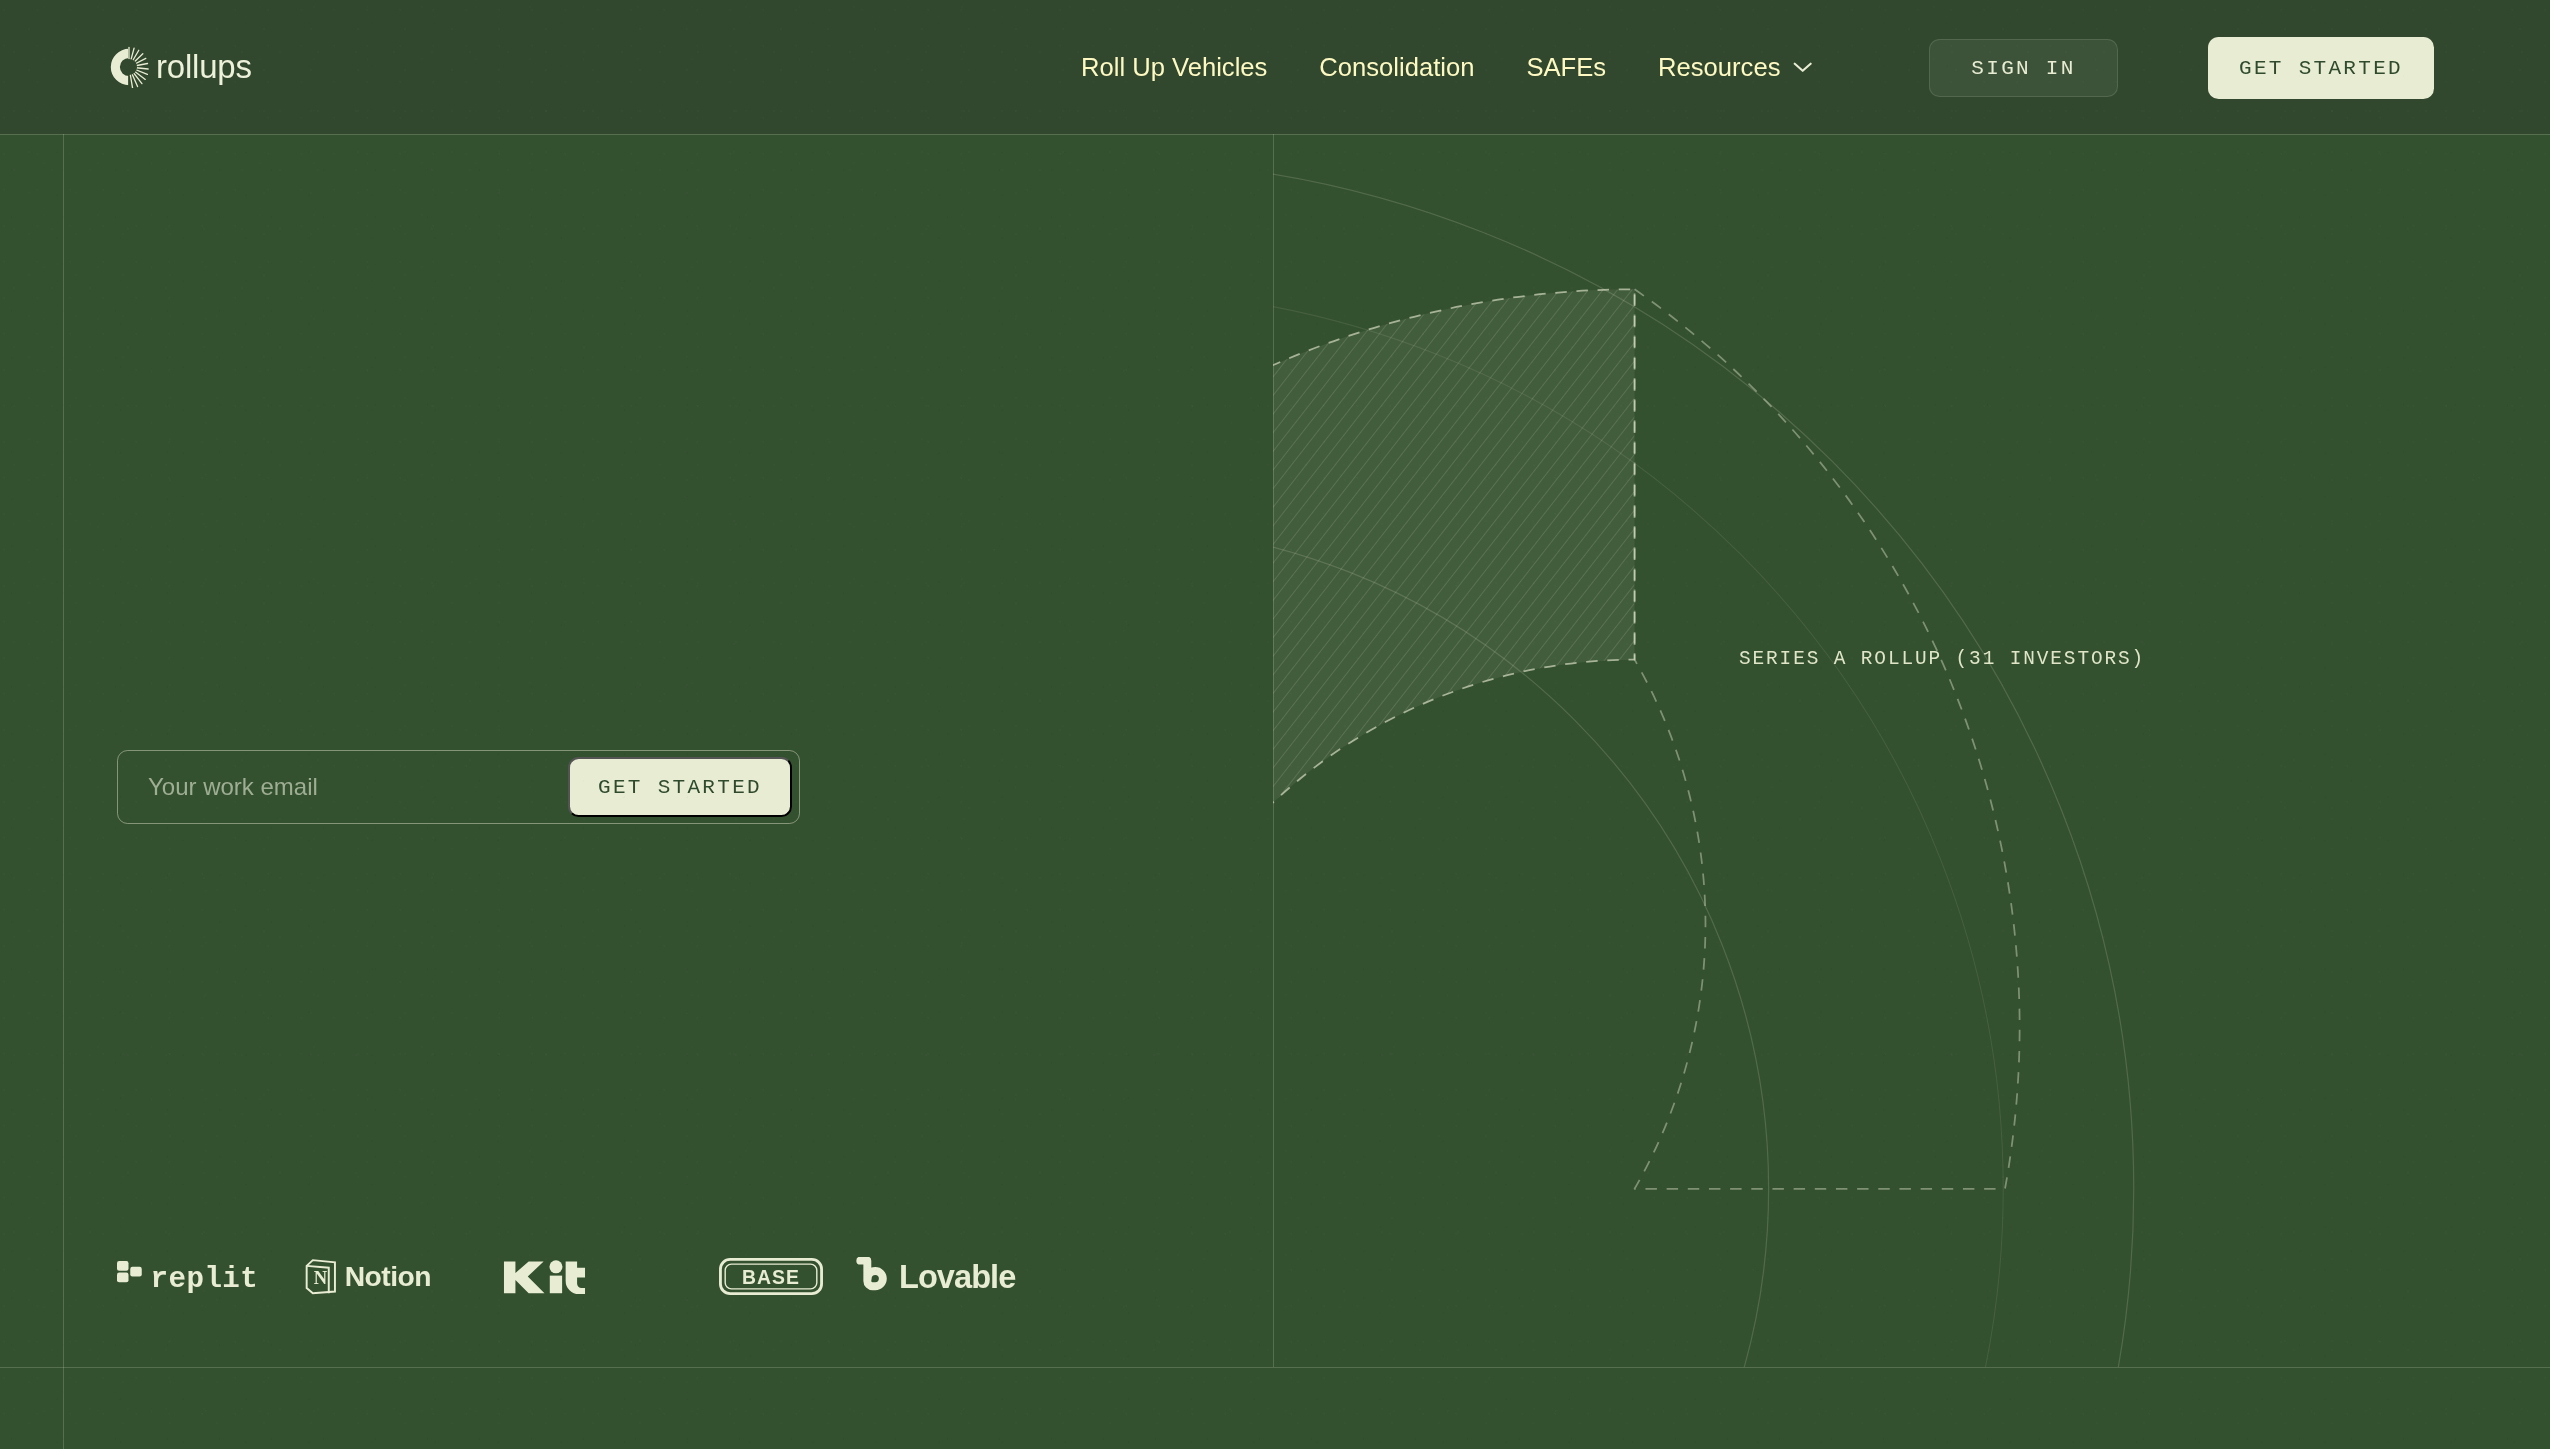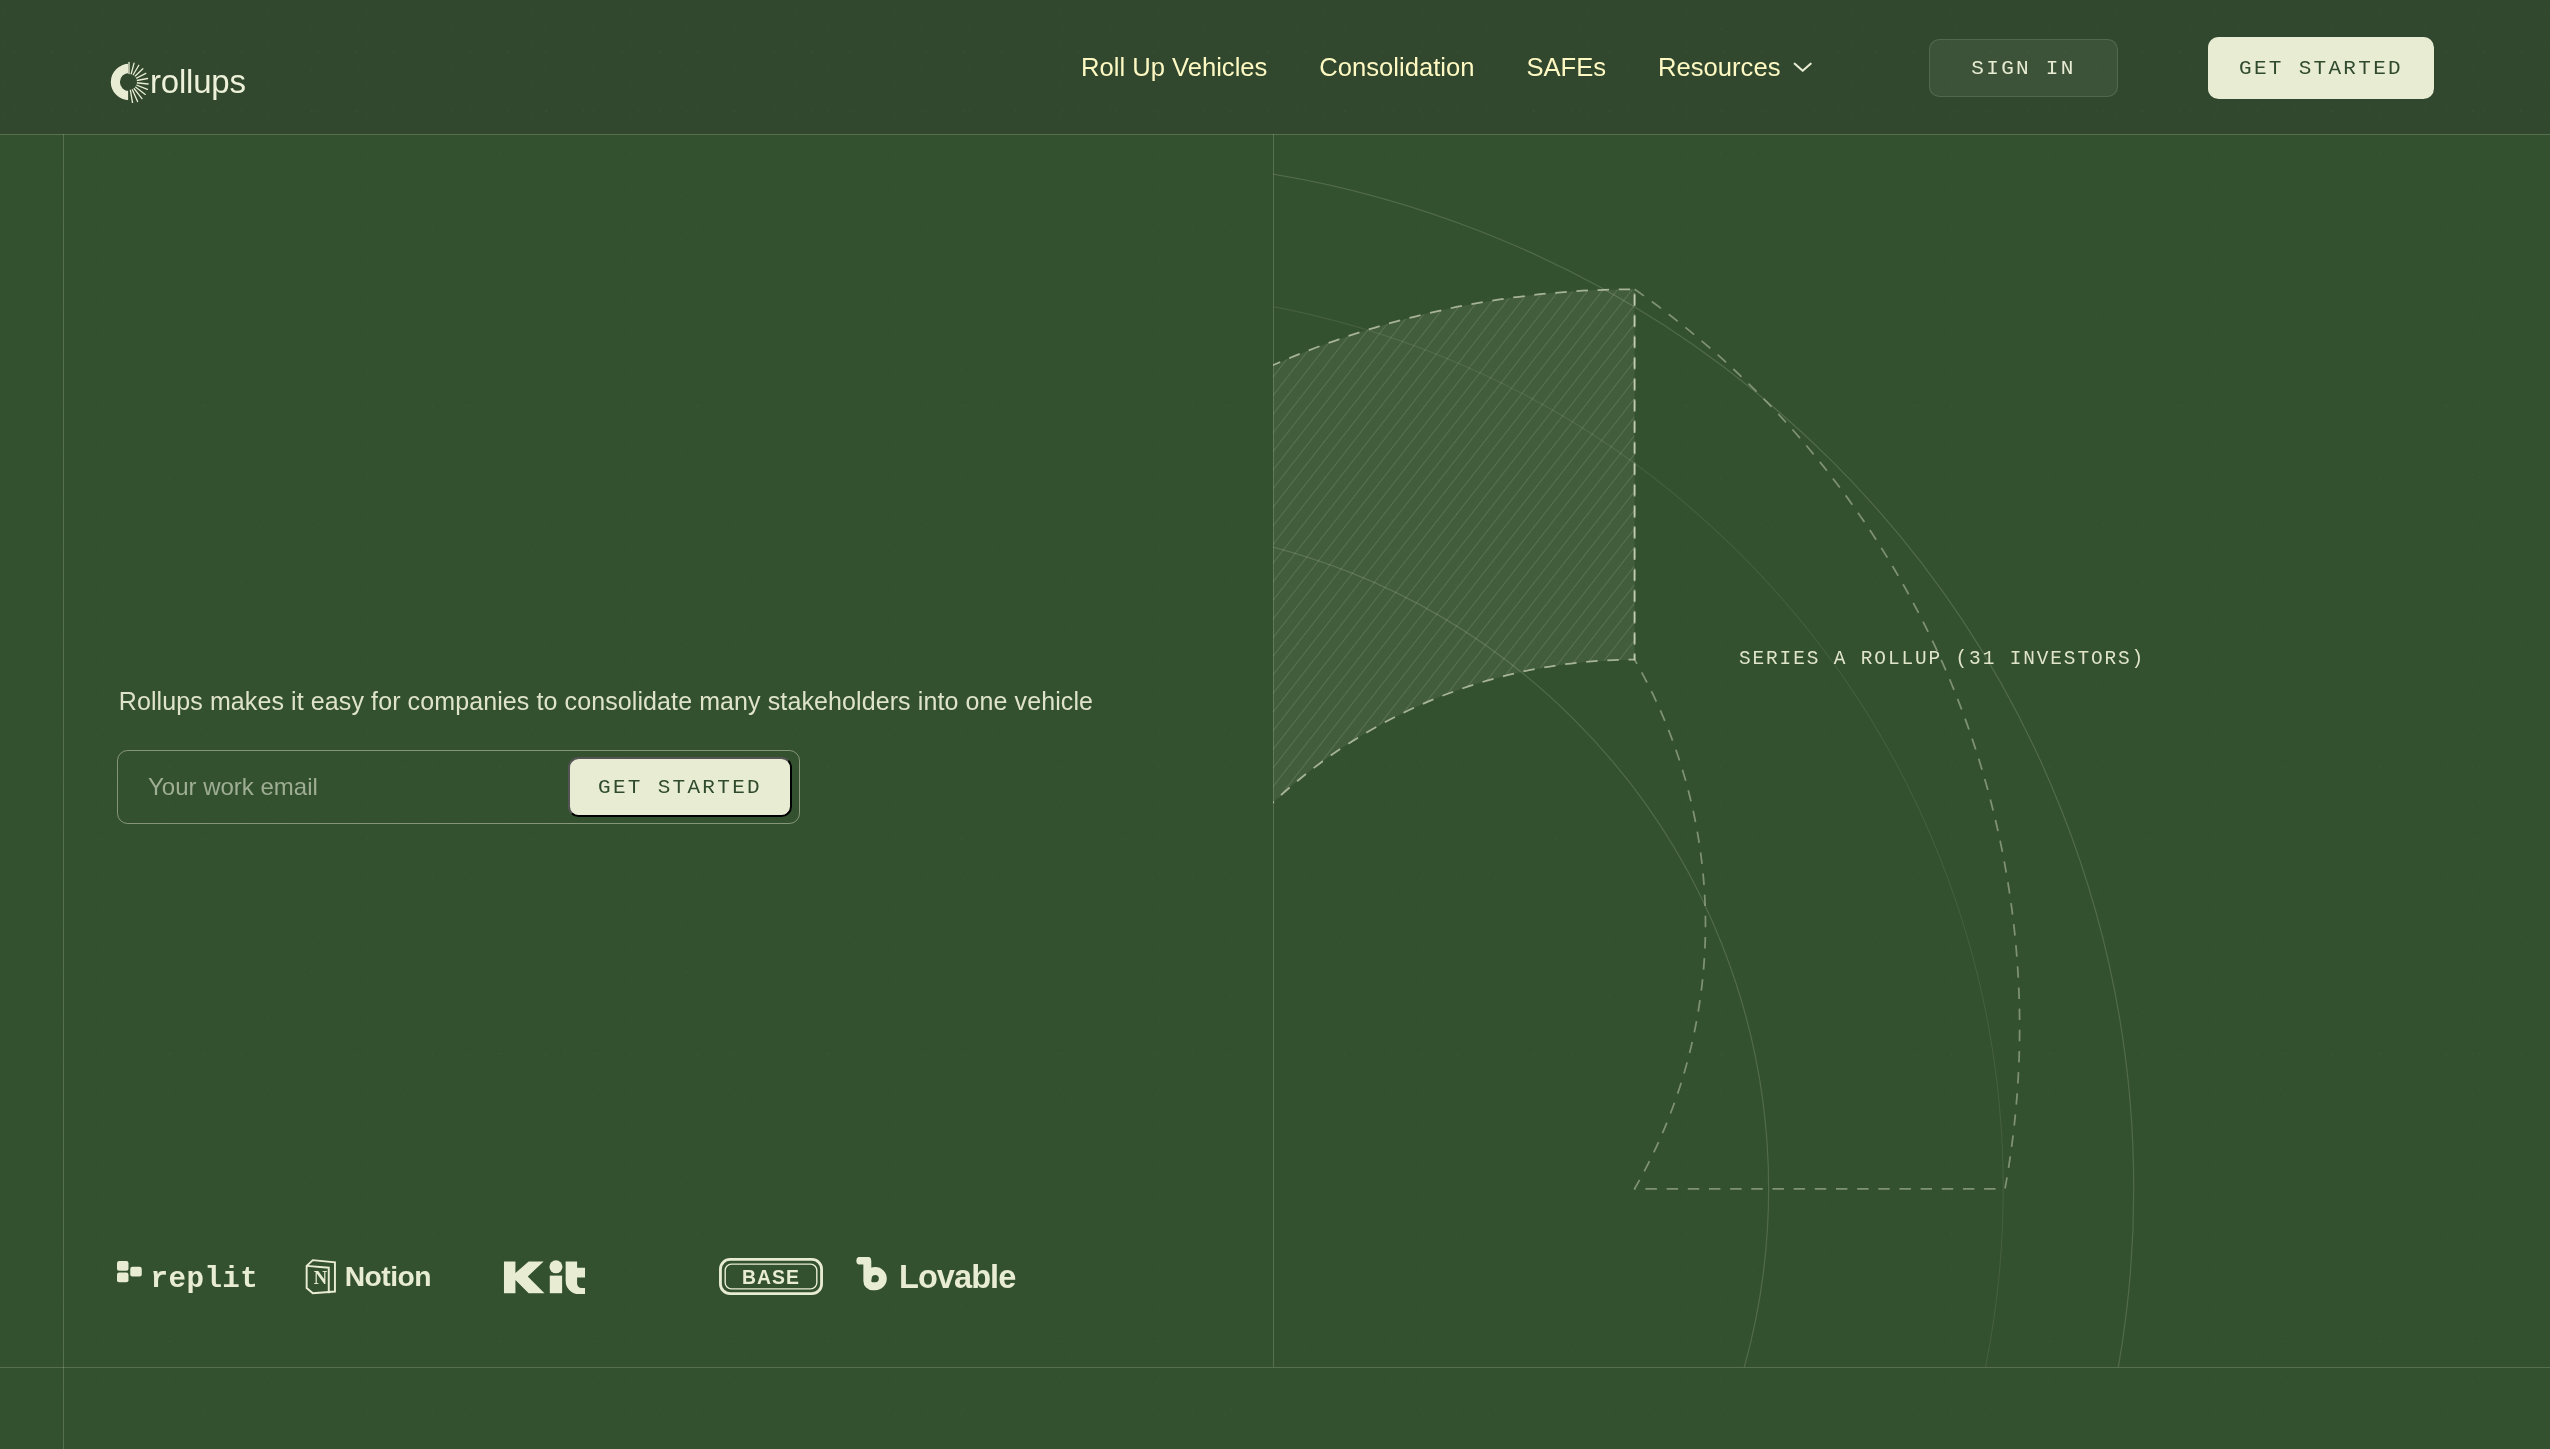--- a/index.html
+++ b/index.html
@@ -36,23 +36,22 @@
     position:absolute; top:0; left:0; width:2550px; height:134px;
     background:#31482e;
     z-index:20;
   }
   .header-inner{
     position:absolute; inset:0;
     display:flex; align-items:center;
   }
   .brand{
     position:absolute; left:108px; top:50%; transform:translateY(-50%);
-    display:flex; align-items:center; gap:0;
+    display:flex; align-items:center; gap:6px;
     text-decoration:none;
-    margin-top:15px;
   }
   .brand-mark{ width:42px; height:42px; display:block; }
   .brand-name{
     font-size:33px; font-weight:400; color:#edf1da; letter-spacing:-0.2px;
     font-family:"Liberation Sans", sans-serif;
   }
 
   .nav{
     position:absolute; left:1081px; top:50%; transform:translateY(-50%);
     display:flex; align-items:center; gap:52px;
@@ -205,21 +204,20 @@
 
     <a class="btn btn-signin" href="#">SIGN IN</a>
     <a class="btn btn-getstarted-top" href="#">GET STARTED</a>
   </div>
 </header>
 
 <main class="hero">
 
   <div class="hero-left">
 
-    <p class="subhead">Rollups makes it easy for companies to consolidate many stakeholders into one vehicle</p>
 
     <form class="email-form">
       <input class="email-input" type="email" placeholder="Your work email" style="">
       <button class="btn btn-form" type="submit">GET STARTED</button>
     </form>
 
 
     <div class="logos">
 
       <div class="logo-cell" style="width:187px;">

